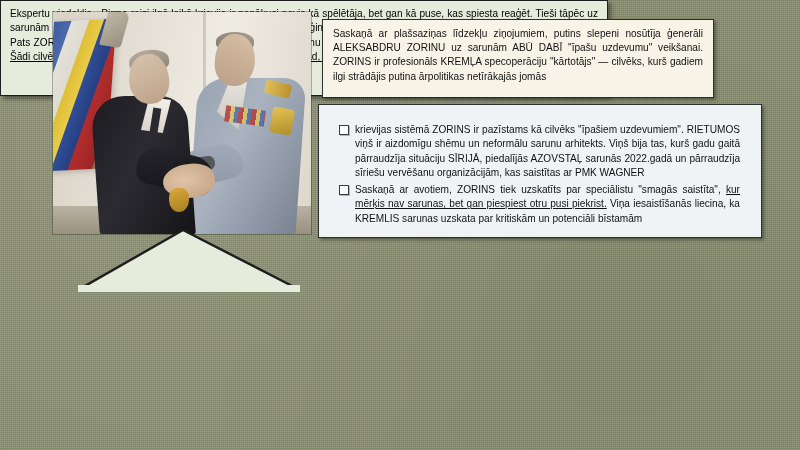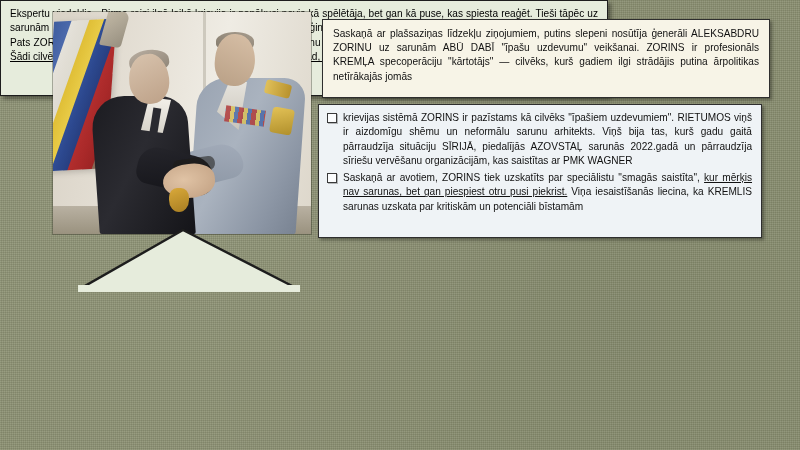--- a/index.html
+++ b/index.html
@@ -157,35 +157,35 @@
   .tbox{
     position:absolute;
     border:1px solid #2e2e2e;
     box-shadow:2px 2px 3px rgba(0,0,0,.35);
     box-sizing:border-box;
     color:#111;
   }
 
   
   #box-top{
-    left:322px;top:19px;width:448px;height:79px;
+    left:322px;top:19px;width:392px;height:79px;
     background:#f7f4e7;
     padding:7px 10px 6px 10px;
     font-size:10.1px;line-height:14.2px;
     text-align:justify;
   }
 
   
   #box-mid{
     left:318px;top:104px;width:444px;height:134px;
     background:#eff3f6;
     padding:6px 9px 6px 8px;
     font-size:10.1px;line-height:14.3px;
   }
-  #box-mid ul{margin:0;padding:0;list-style:none;}
+  #box-mid ul{margin:12px;padding:0;list-style:none;}
   #box-mid li{
     position:relative;padding-left:16px;margin:0 0 3px 0;text-align:justify;
   }
   #box-mid li .sq{
     position:absolute;left:0;top:2px;width:8px;height:8px;
     border:1.4px solid #3a3a3a;background:#fbfcfd;
     box-shadow:1px 1px 0 rgba(0,0,0,.25);
   }
   .u{text-decoration:underline;}
 

